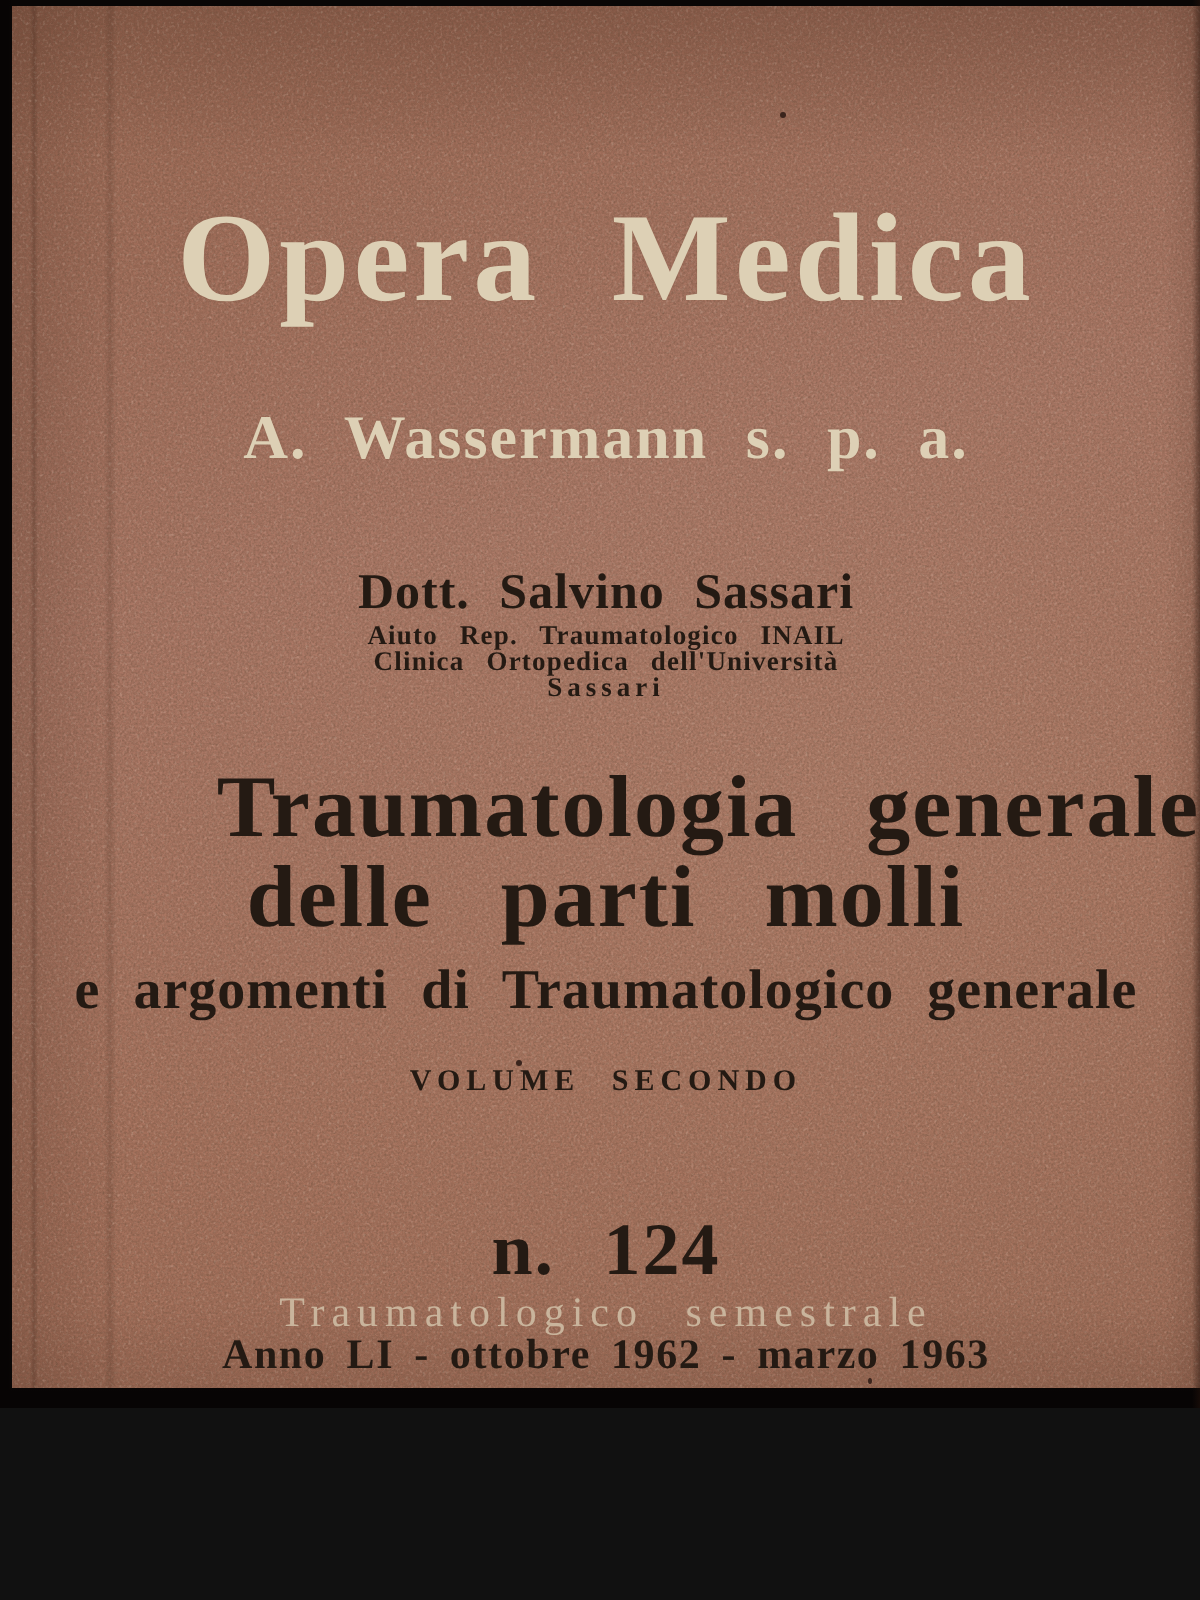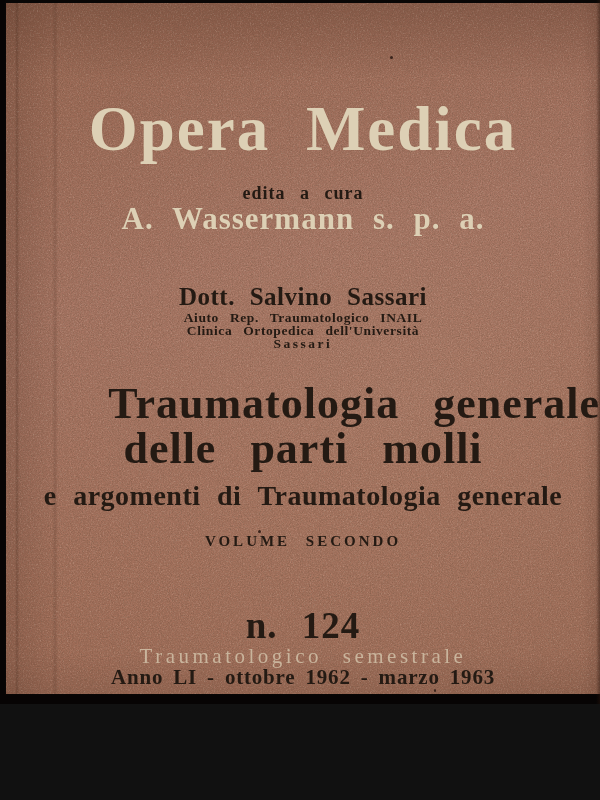--- a/index.html
+++ b/index.html
@@ -80,31 +80,30 @@
         </filter>
       <filter id="grainLight">
           <feTurbulence type="fractalNoise" baseFrequency="0.7" numOctaves="2" seed="19"></feTurbulence>
           <feColorMatrix type="matrix" values="0 0 0 0 0.95  0 0 0 0 0.87  0 0 0 0 0.75  0.7 0.7 0.7 0 -1.05"></feColorMatrix>
         </filter>
       <rect width="600" height="800" filter="url(#grainDark)" opacity="0.55"></rect>
       <rect width="600" height="800" filter="url(#grainLight)" opacity="0.35"></rect>
     </svg>
 
     <div class="line ink-cream" id="masthead-title">Opera Medica</div>
-    <div class="line ink-dark" id="edited-line">edita a cura</div>
     <div class="line ink-cream" id="publisher-line">A. Wassermann s. p. a.</div>
 
     <div class="line ink-dark" id="author-line">Dott. Salvino Sassari</div>
     <div class="line ink-dark" id="affil1-line">Aiuto Rep. Traumatologico INAIL</div>
     <div class="line ink-dark" id="affil2-line">Clinica Ortopedica dell'Università</div>
     <div class="line ink-dark" id="affil3-line">Sassari</div>
 
     <div class="line ink-dark" id="title-line1">Traumatologia generale</div>
     <div class="line ink-dark" id="title-line2">delle parti molli</div>
-    <div class="line ink-dark" id="subtitle-line">e argomenti di Traumatologia generale</div>
+    <div class="line ink-dark" id="subtitle-line">e argomenti di Traumatologico generale</div>
     <div class="line ink-dark" id="volume-line">VOLUME SECONDO</div>
 
     <div class="line ink-dark" id="issue-line">n. 124</div>
     <div class="line ink-cream-faded" id="periodicity-line">Traumatologico semestrale</div>
     <div class="line ink-dark" id="dates-line">Anno LI - ottobre 1962 - marzo 1963</div>
 
     <div class="speck" style="left:252px;top:527px;width:3px;height:3px;"></div>
     <div class="speck" style="left:384px;top:53px;width:3px;height:3px;"></div>
     <div class="speck" style="left:428px;top:686px;width:2px;height:3px;"></div>
   </div>

